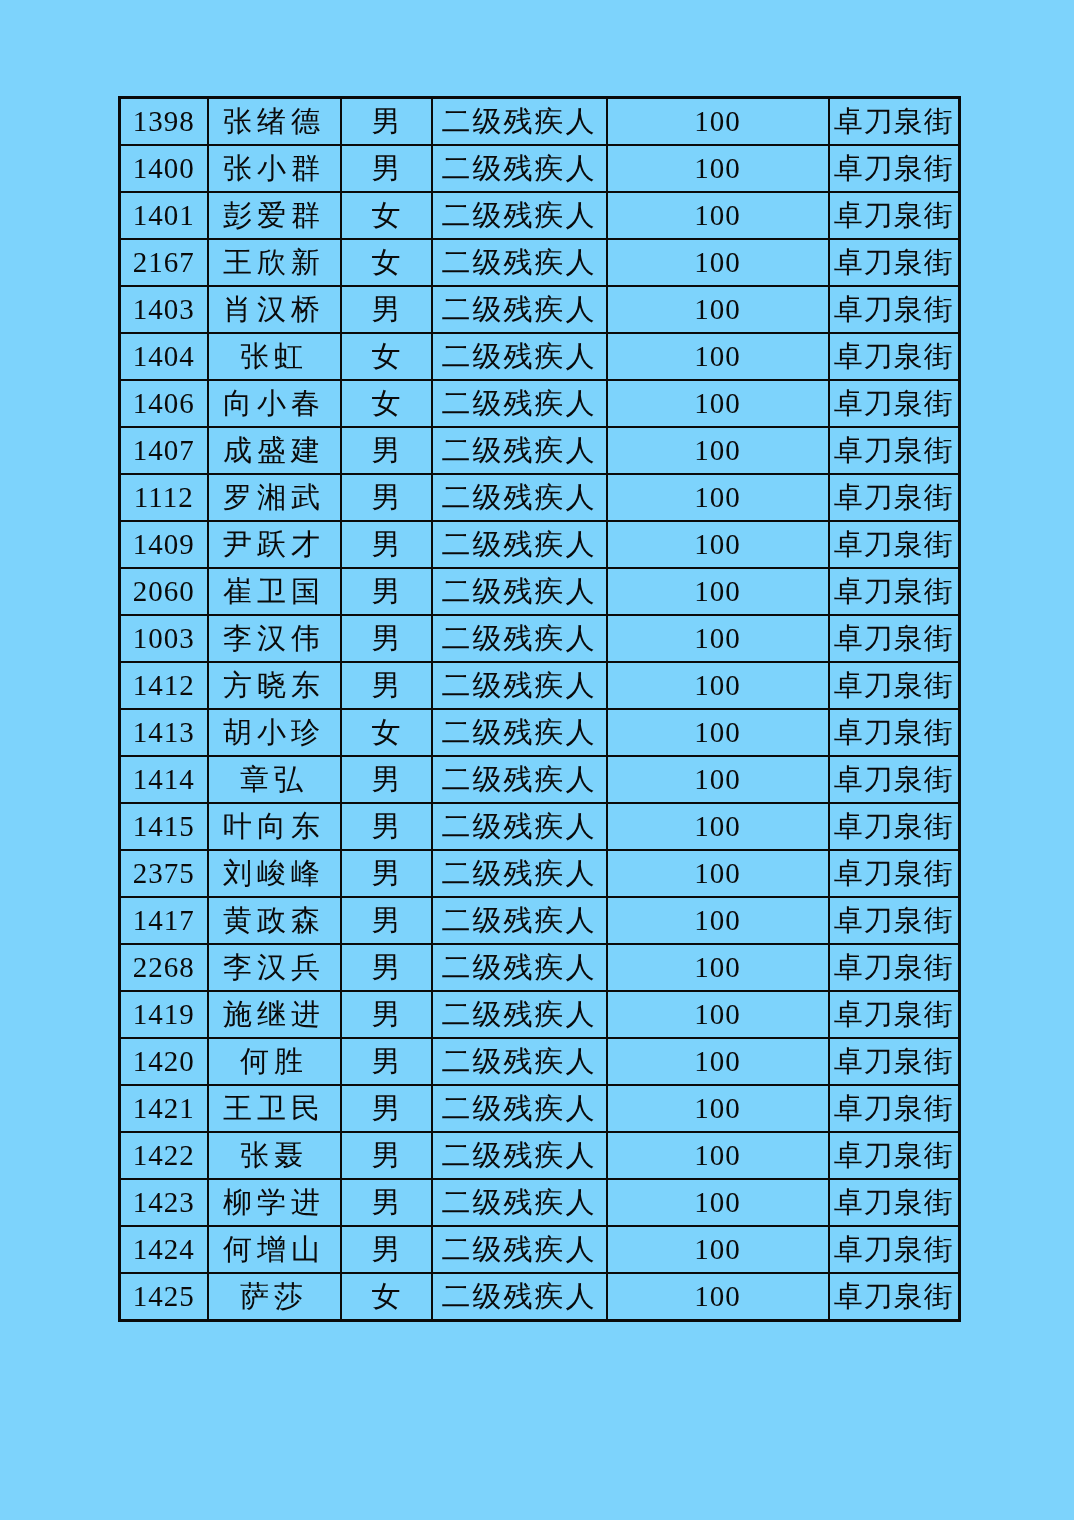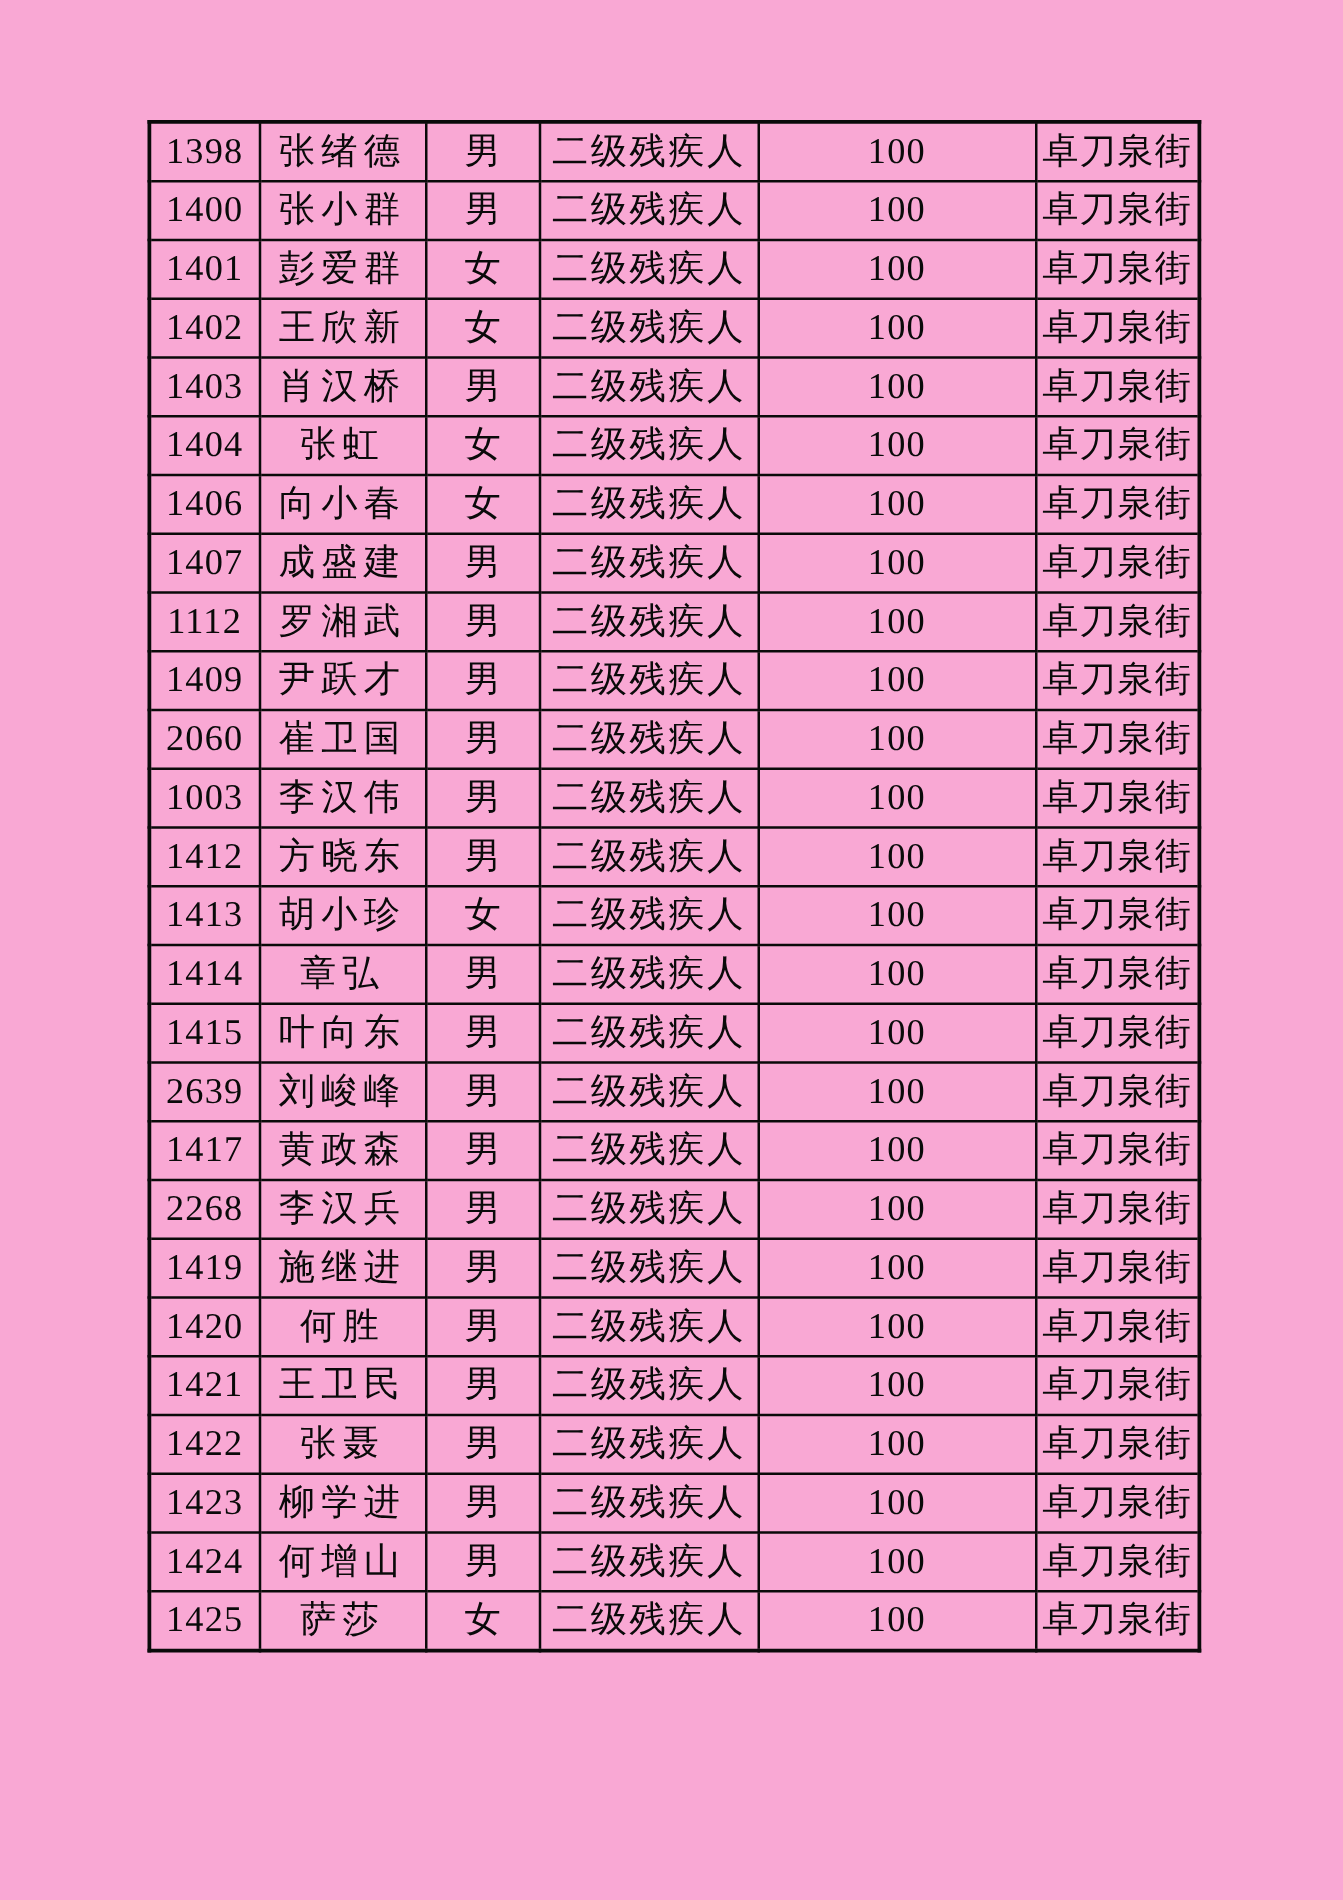--- a/index.html
+++ b/index.html
@@ -12,21 +12,21 @@
     height: 1520px;
     position: relative;
     font-family: "Liberation Serif", "DejaVu Serif", serif;
     color: #0a0a0a;
   }
   .page {
     position: absolute;
     left: 0; top: 0;
     width: 1074px;
     height: 1520px;
-    background: #f9a8d4;
+    background: #7dd3fc;
   }
   table.records {
     position: absolute;
     left: 118px;
     top: 96px;
     width: 840px;
     border-collapse: collapse;
     table-layout: fixed;
     border: 3px solid #0a0a0a;
   }
@@ -83,21 +83,21 @@
         </tr>
         <tr>
           <td class="cell-no">1401</td>
           <td class="cell-name">彭爱群</td>
           <td class="cell-gender">女</td>
           <td class="cell-category">二级残疾人</td>
           <td class="cell-amount">100</td>
           <td class="cell-street">卓刀泉街</td>
         </tr>
         <tr>
-          <td class="cell-no">1402</td>
+          <td class="cell-no">2167</td>
           <td class="cell-name">王欣新</td>
           <td class="cell-gender">女</td>
           <td class="cell-category">二级残疾人</td>
           <td class="cell-amount">100</td>
           <td class="cell-street">卓刀泉街</td>
         </tr>
         <tr>
           <td class="cell-no">1403</td>
           <td class="cell-name">肖汉桥</td>
           <td class="cell-gender">男</td>
@@ -187,21 +187,21 @@
         </tr>
         <tr>
           <td class="cell-no">1415</td>
           <td class="cell-name">叶向东</td>
           <td class="cell-gender">男</td>
           <td class="cell-category">二级残疾人</td>
           <td class="cell-amount">100</td>
           <td class="cell-street">卓刀泉街</td>
         </tr>
         <tr>
-          <td class="cell-no">2639</td>
+          <td class="cell-no">2375</td>
           <td class="cell-name">刘峻峰</td>
           <td class="cell-gender">男</td>
           <td class="cell-category">二级残疾人</td>
           <td class="cell-amount">100</td>
           <td class="cell-street">卓刀泉街</td>
         </tr>
         <tr>
           <td class="cell-no">1417</td>
           <td class="cell-name">黄政森</td>
           <td class="cell-gender">男</td>

